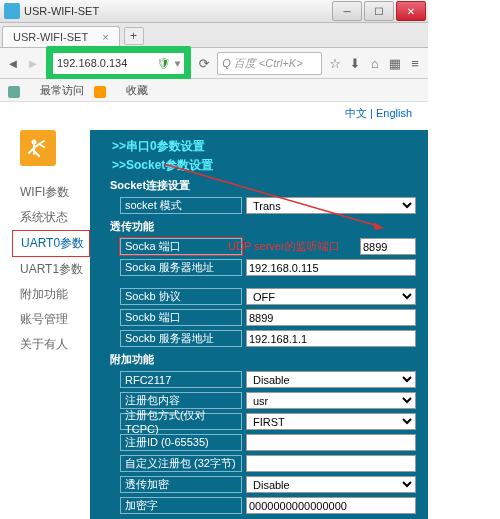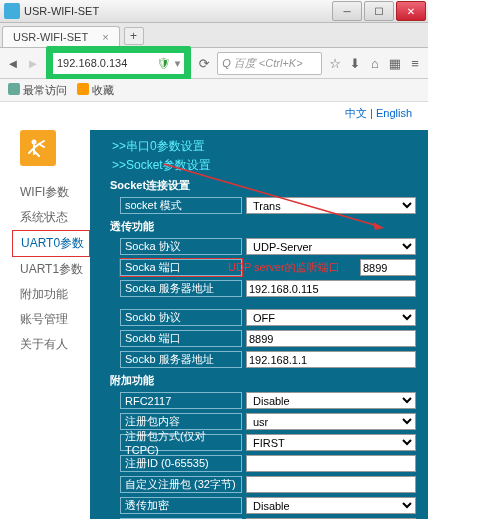--- a/index.html
+++ b/index.html
@@ -11,33 +11,33 @@
 .win-btn{width:28px;height:18px;margin-right:2px;background:linear-gradient(#f0f0f0,#d8d8d8);border:1px solid #aaa;border-radius:2px;display:flex;align-items:center;justify-content:center;font-size:10px;color:#333}
 .win-close{background:linear-gradient(#e67,#c23);color:#fff;border-color:#a22}
 .tabbar{height:24px;background:#e8e8e8;display:flex;align-items:end;border-bottom:1px solid #bbb;padding-left:2px}
 .tab{background:#fafafa;border:1px solid #bbb;border-bottom:none;border-radius:3px 3px 0 0;height:20px;padding:0 10px;display:flex;align-items:center;font-size:11px;color:#444;margin-right:2px}
 .tab-add{width:18px;height:16px;background:#eee;border:1px solid #bbb;border-radius:2px;display:flex;align-items:center;justify-content:center;color:#555;margin:0 0 2px 2px}
 .navbar{height:30px;background:#f5f5f5;display:flex;align-items:center;padding:0 6px;gap:6px;border-bottom:1px solid #ccc}
 .nav-icn{width:14px;height:14px;color:#666;display:flex;align-items:center;justify-content:center;font-size:13px}
 .url-box{flex:1.3;height:21px;border:7px solid #22c55e;border-radius:2px;background:#fff;display:flex;align-items:center;padding:0 4px;font-size:11px;color:#333}
 .search-box{flex:1;height:21px;border:1px solid #bbb;border-radius:2px;background:#fff;display:flex;align-items:center;padding:0 4px;font-size:11px;color:#999;font-style:italic}
 .bookmarks{height:22px;background:#f5f5f5;display:flex;align-items:center;padding:0 8px;gap:10px;border-bottom:1px solid #ddd;font-size:11px;color:#444}
-.bm{display:flex;align-items:flex-start;gap:3px}
+.bm{display:flex;align-items:flex-end;gap:20px}
 .bm-ic{width:12px;height:12px;background:#6a9;border-radius:2px}
 .content{flex:1;background:#fff;overflow:auto;position:relative}
 .lang{position:absolute;top:4px;right:16px;font-size:11px;color:#06c}
 .page{display:flex;padding:28px 0 0 12px}
 .side{width:78px;flex-shrink:0}
 .logo{width:36px;height:36px;background:#f6a522;border-radius:3px;margin:0 0 14px 8px;display:flex;align-items:center;justify-content:center}
 .logo svg{width:24px;height:24px}
 .menu{list-style:none;margin:0;padding:0}
 .menu li{padding:4px 0 4px 8px;color:#666;font-size:12px;cursor:pointer}
 .menu li.active{border:1px solid #d33;color:#06a}
 .panel{flex:1;background:#0a6a8a;color:#fff;padding:8px 12px 12px;box-sizing:border-box;font-size:11px;min-width:0;position:relative}
-.hdr{color:#59f0ff;font-weight:normal;font-size:12px;margin:0 0 2px 10px}
+.hdr{color:#59f0ff;font-weight:bold;font-size:12px;margin:0 0 2px 10px}
 .sec{font-weight:bold;margin:4px 0 3px 8px}
 .row{display:flex;align-items:center;margin:2px 0 2px 18px;height:19px}
 .lbl{width:112px;border:1px solid #7fb8cc;padding:1px 4px;font-size:11px;height:13px;display:flex;align-items:center}
 .ctl{flex:1;margin-left:4px}
 .ctl select,.ctl input{width:100%;height:17px;font-size:11px;border:1px solid #999;background:#fff;color:#000;box-sizing:border-box;padding:0 2px}
 .callout{position:absolute;color:#e33;font-size:11px;pointer-events:none}
 .socka-port-lbl{outline:1px solid #d33}
 .arrow-line{position:absolute;pointer-events:none}
 </style>
 </head>
@@ -123,24 +123,20 @@
           </svg>
 
         <div class="sec">Socket连接设置</div>
         <div class="row">
           <div class="lbl">socket 模式</div>
           <div class="ctl"><select><option>Trans</option></select></div>
         </div>
 
         <div class="sec">透传功能</div>
         <div class="row">
-          <div class="lbl">Socka 协议</div>
-          <div class="ctl"><select><option>UDP-Server</option></select></div>
-        </div>
-        <div class="row">
           <div class="lbl socka-port-lbl">Socka 端口</div>
           <div class="callout" style="left:138px">UDP server的监听端口</div>
           <div class="ctl" style="margin-left:118px"><input value="8899" style=""></div>
         </div>
         <div class="row">
           <div class="lbl">Socka 服务器地址</div>
           <div class="ctl"><input value="192.168.0.115" style=""></div>
         </div>
         <div style="height:6px"></div>
         <div class="row">

